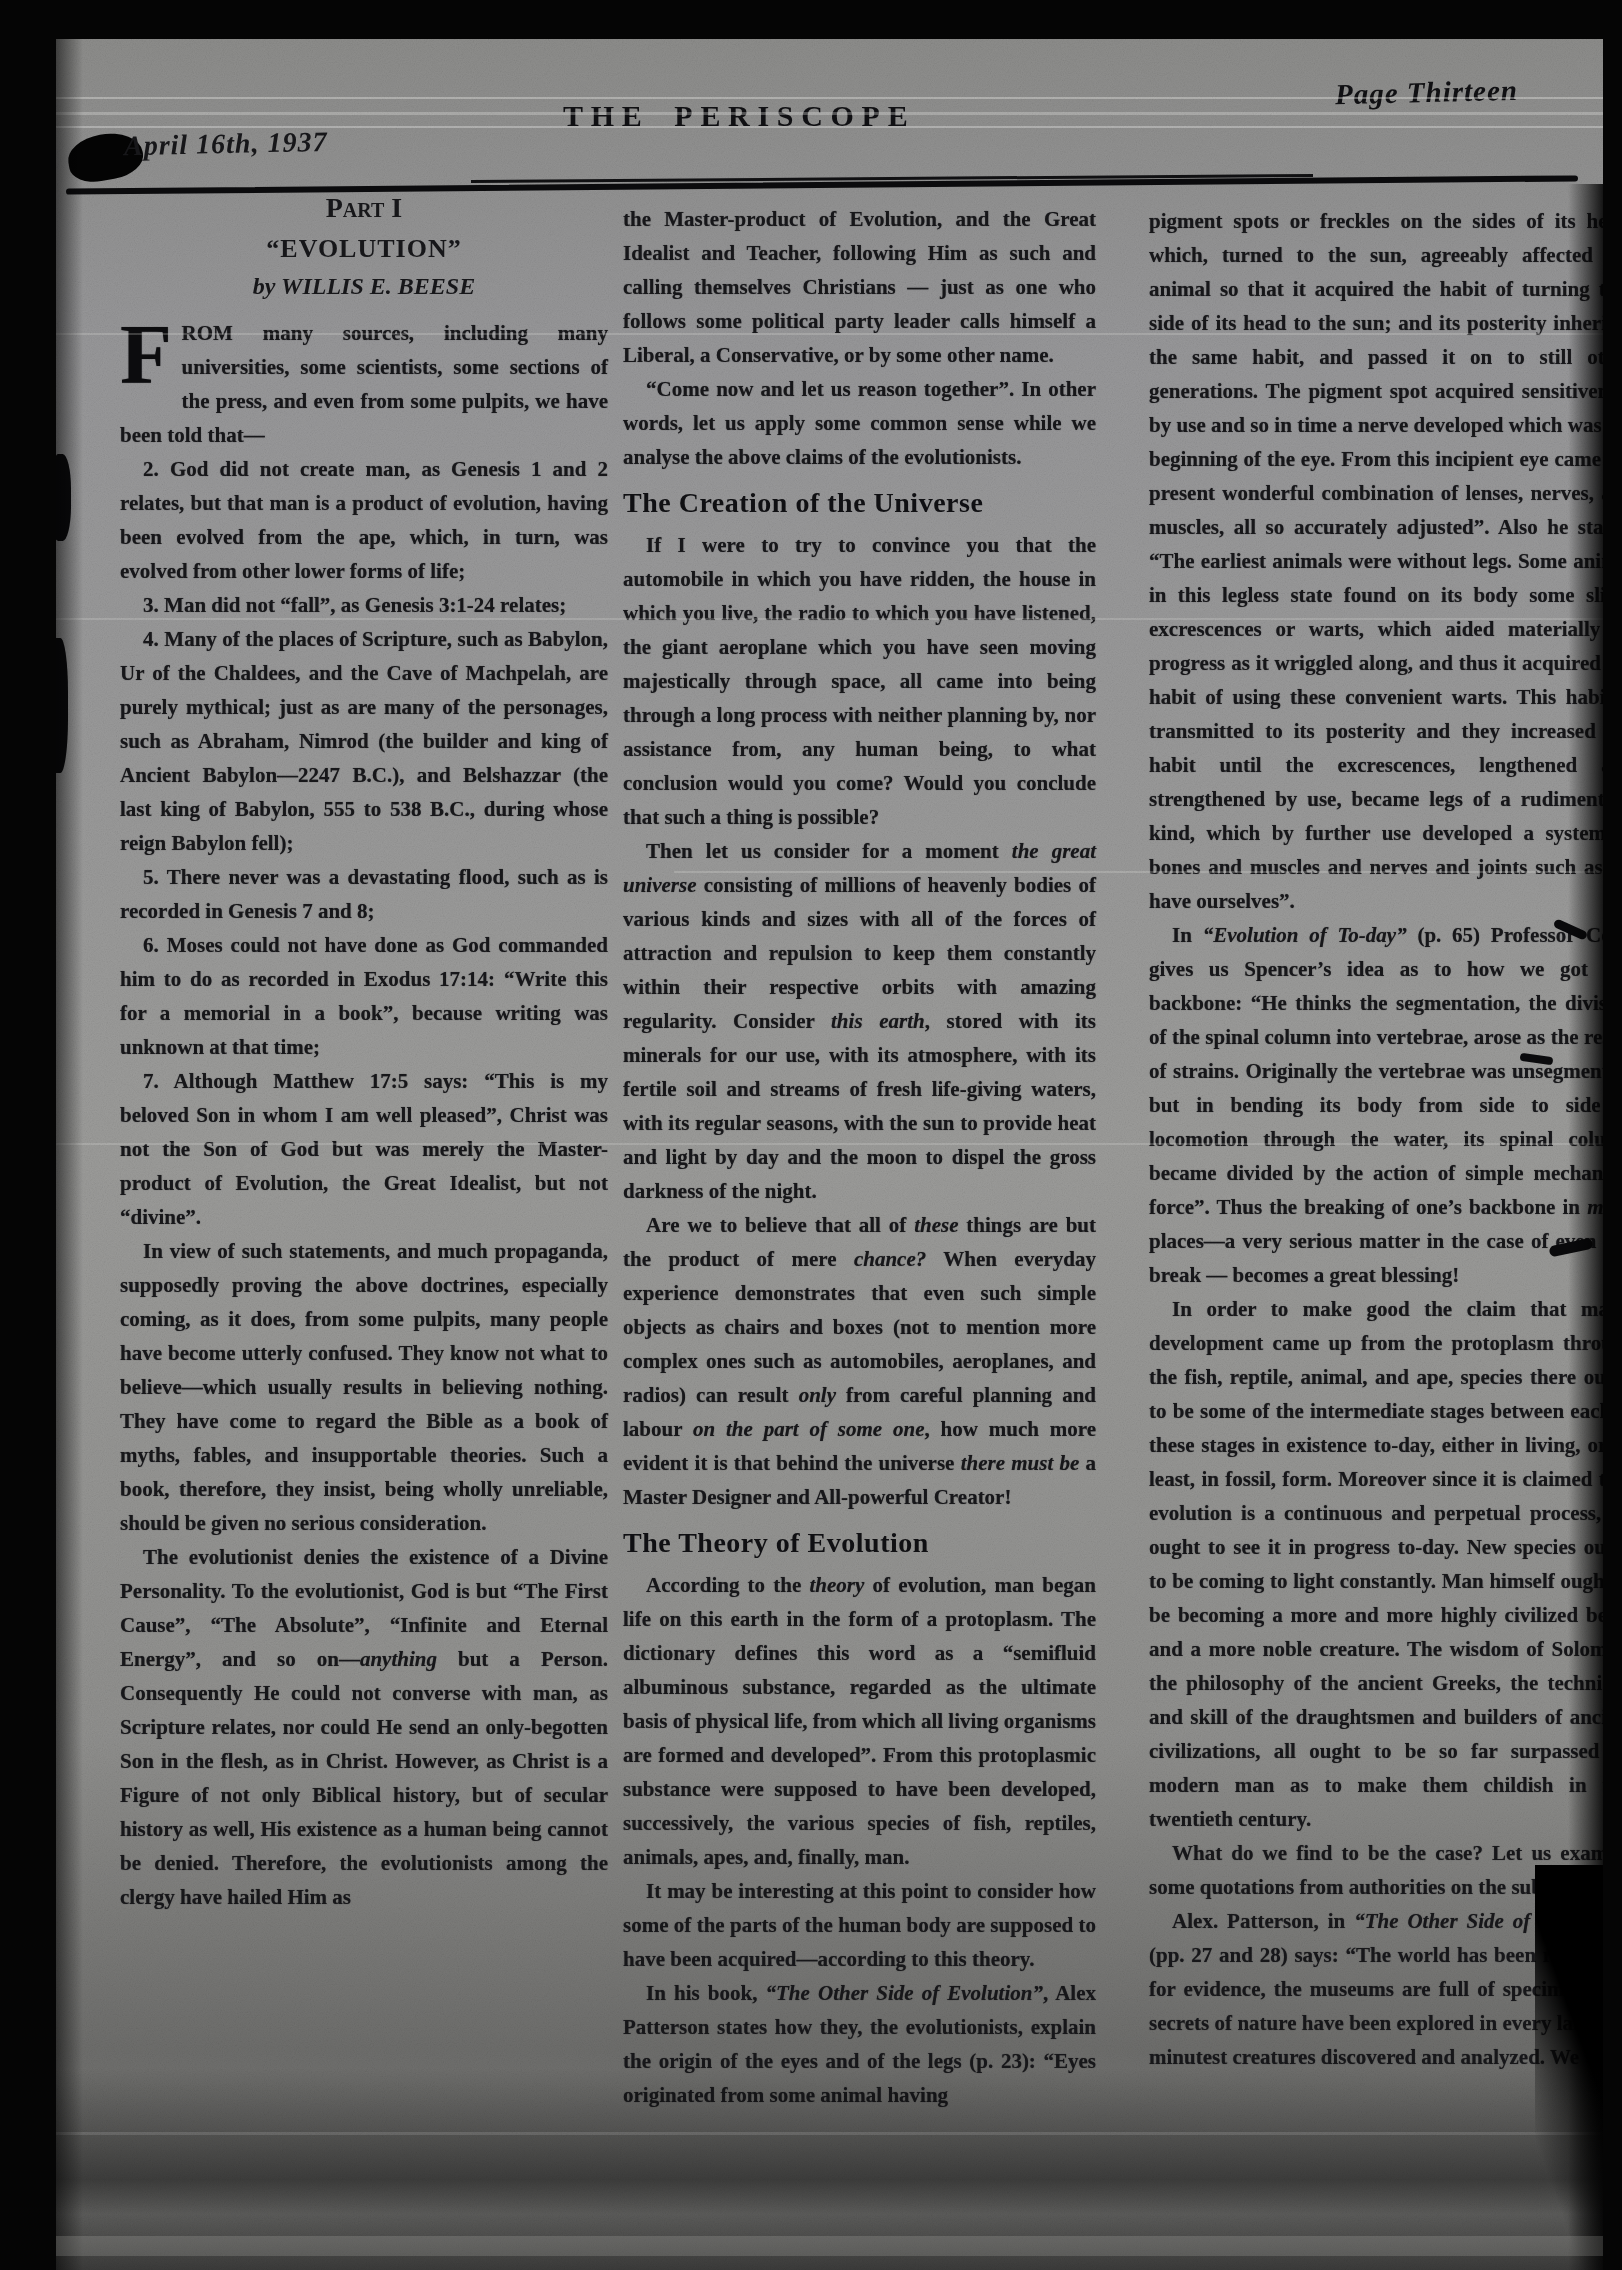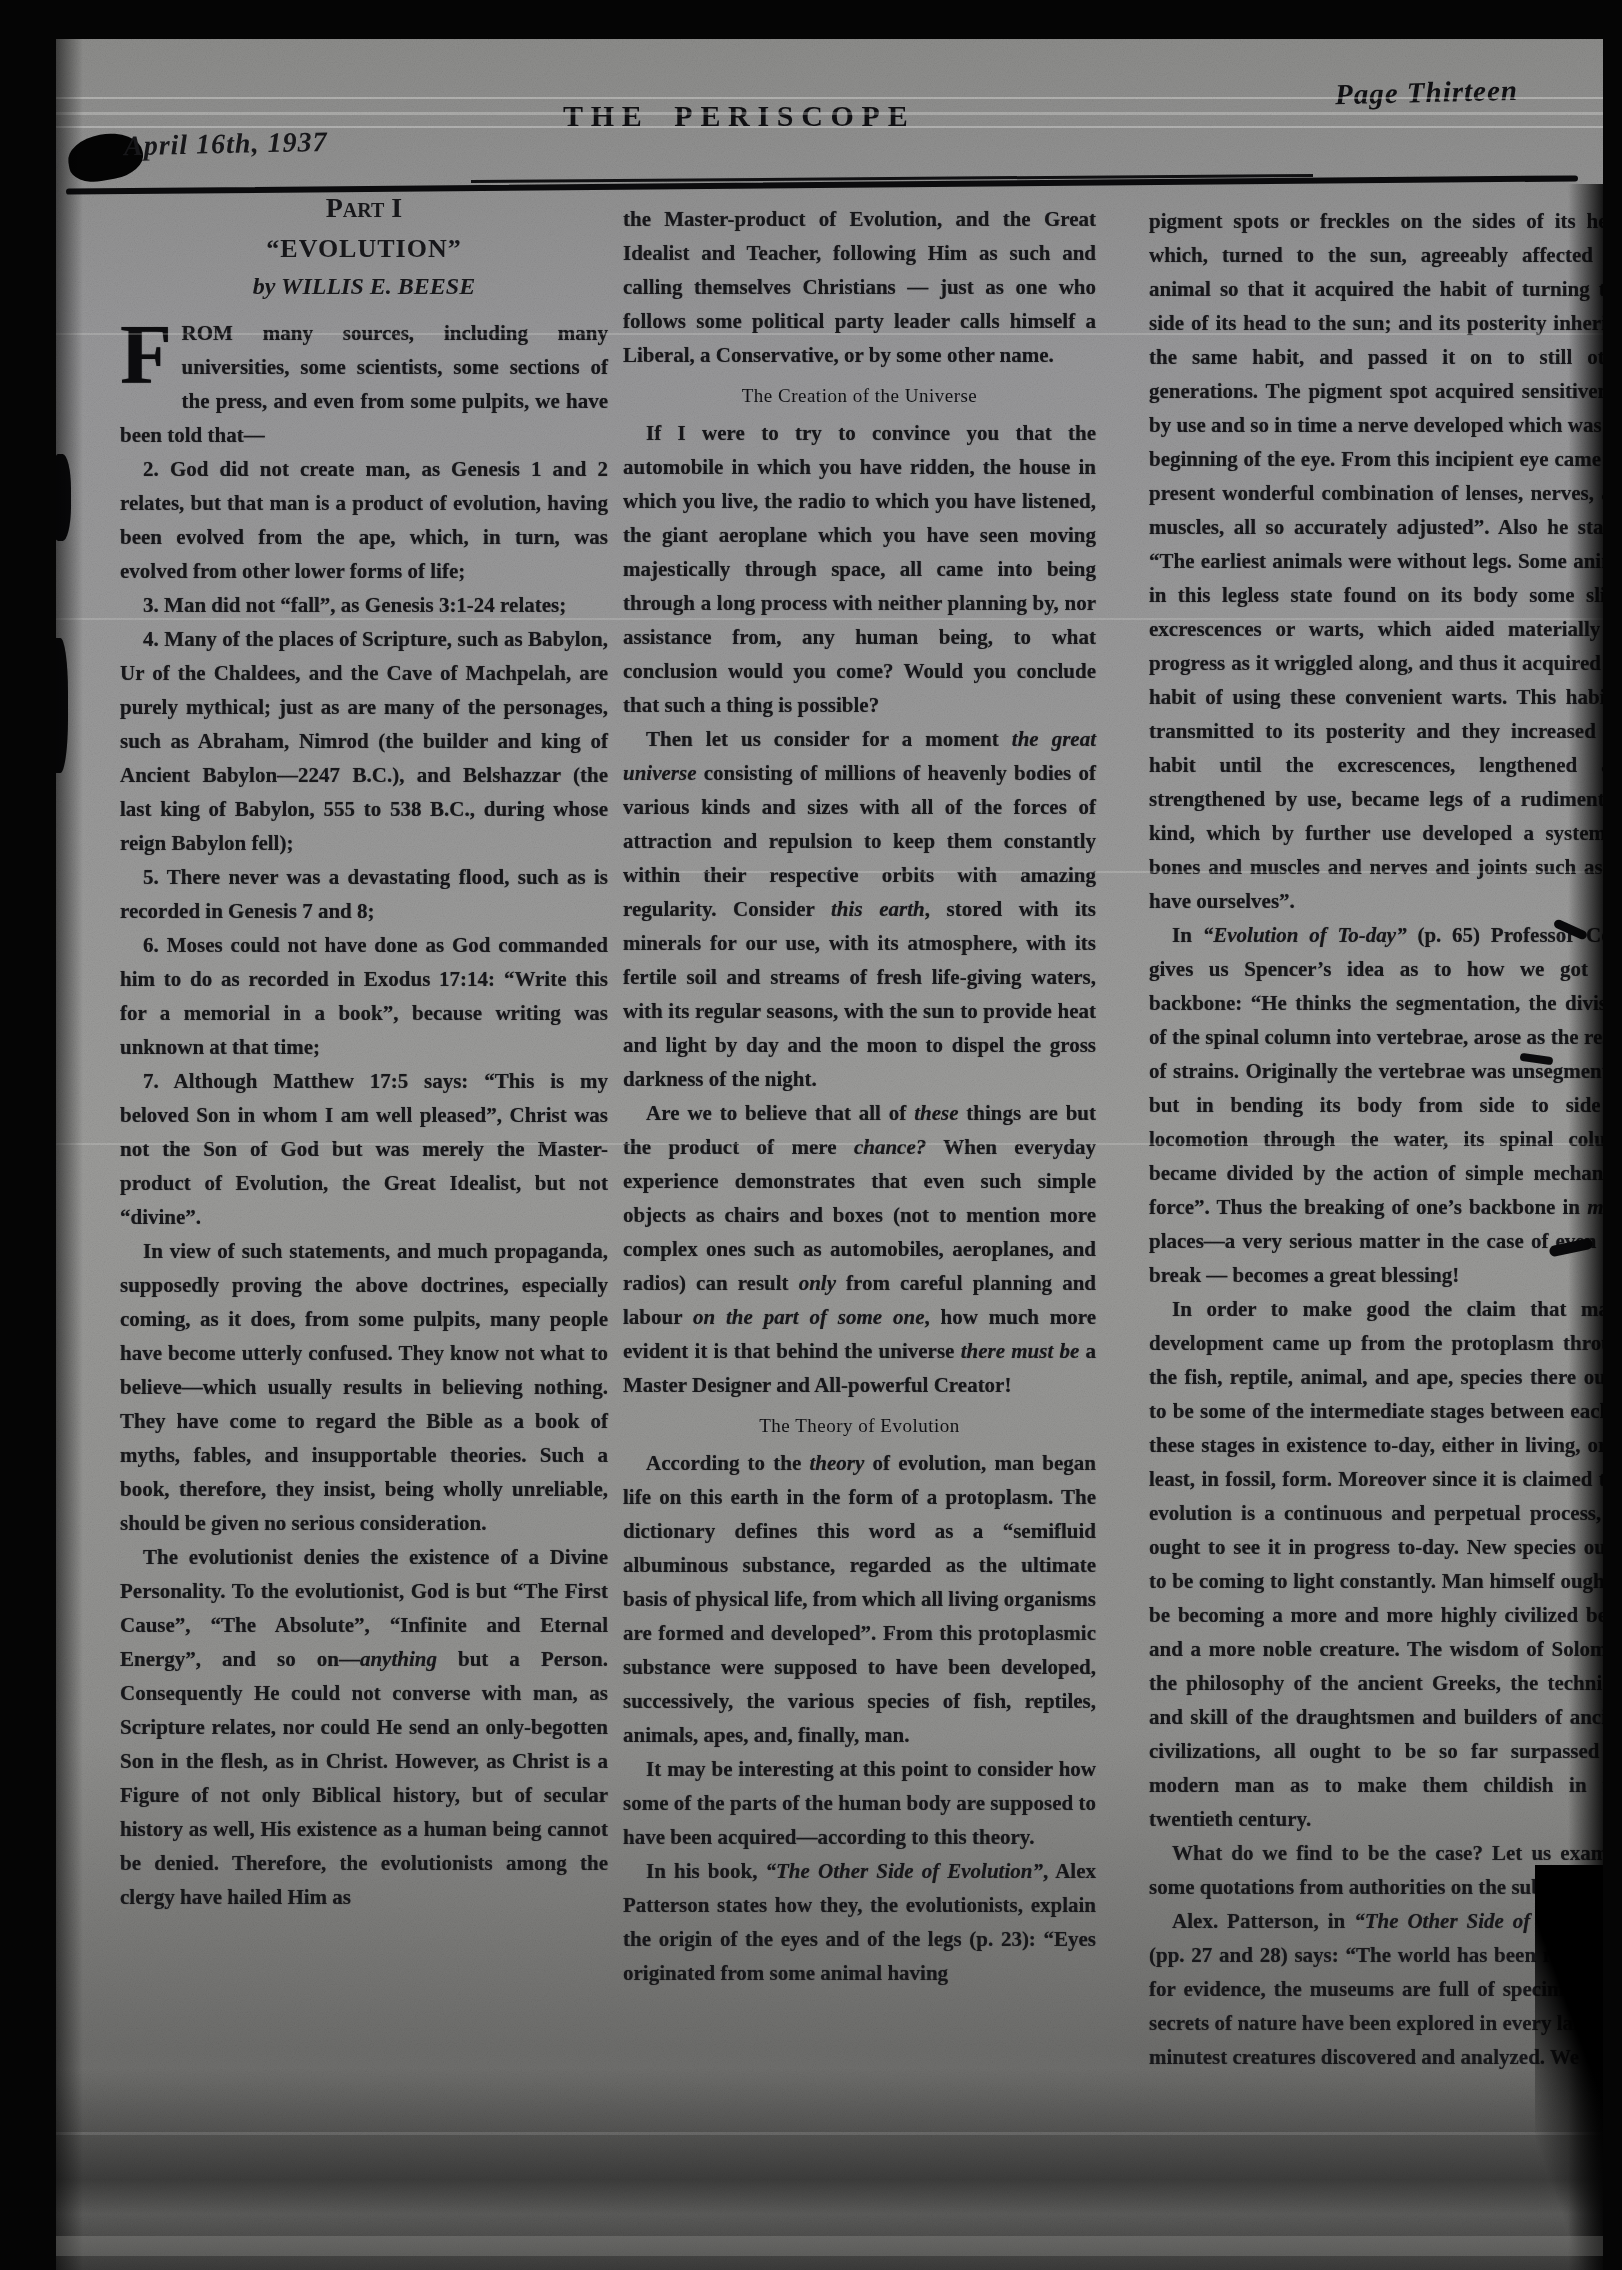--- a/index.html
+++ b/index.html
@@ -69,21 +69,21 @@
     margin:0 0 15.4px 0;
   }
   .body-para{
     margin:0;font-size:21px;line-height:34px;font-weight:bold;
     text-indent:1.1em;hyphens:auto;
     text-shadow:0 0 1px rgba(10,10,12,.55);
   }
   .body-para.noindent{text-indent:0;}
   .ital{font-style:italic;}
   .col-heading{
-    font-size:19px;font-weight:normal;text-align:center;
+    font-size:28px;font-weight:bold;
     margin:13.5px 0 8.7px 0;letter-spacing:0.5px;color:#101013;
   }
   .dropcap{
     float:left;font-size:85px;line-height:68px;font-weight:bold;
     padding:3.9px 9.7px 0 0;color:#0c0c0e;
   }
   
   .scratch{position:absolute;background:rgba(235,235,232,.4);height:1.9px;pointer-events:none;}
   .s1{left:0;right:0;top:58px;}
   .s2{left:0;right:0;top:73px;height:2.9px;opacity:.8;}
@@ -137,20 +137,21 @@
           <p class="body-para"><span>5. There never was a devastating flood, such as is recorded in Genesis 7 and 8;</span></p>
           <p class="body-para"><span>6. Moses could not have done as God commanded him to do as recorded in Exodus 17:14: “Write this for a memorial in a book”, because writing was unknown at that time;</span></p>
           <p class="body-para"><span>7. Although Matthew 17:5 says: “This is my beloved Son in whom I am well pleased”, Christ was not the Son of God but was merely the Master-product of Evolution, the Great Idealist, but not “divine”.</span></p>
           <p class="body-para"><span>In view of such statements, and much propaganda, supposedly proving the above doctrines, especially coming, as it does, from some pulpits, many people have become utterly confused. They know not what to believe—which usually results in believing nothing. They have come to regard the Bible as a book of myths, fables, and insupportable theories. Such a book, therefore, they insist, being wholly unreliable, should be given no serious consideration.</span></p>
           <p class="body-para"><span>The evolutionist denies the existence of a Divine Personality. To the evolutionist, God is but “The First Cause”, “The Absolute”, “Infinite and Eternal Energy”, and so on—</span><span class="ital">anything</span><span> but a Person. Consequently He could not converse with man, as Scripture relates, nor could He send an only-begotten Son in the flesh, as in Christ. However, as Christ is a Figure of not only Biblical history, but of secular history as well, His existence as a human being cannot be denied. Therefore, the evolutionists among the clergy have hailed Him as</span></p>
         </div>
     </div>
     <div class="col col-2">
       <div>
           <p class="body-para noindent"><span>the Master-product of Evolution, and the Great Idealist and Teacher, following Him as such and calling themselves Christians — just as one who follows some political party leader calls himself a Liberal, a Conservative, or by some other name.</span></p>
+          <p class="body-para"><span>“Come now and let us reason together”. In other words, let us apply some common sense while we analyse the above claims of the evolutionists.</span></p>
           <h3 class="col-heading">The Creation of the Universe</h3>
           <p class="body-para"><span>If I were to try to convince you that the automobile in which you have ridden, the house in which you live, the radio to which you have listened, the giant aeroplane which you have seen moving majestically through space, all came into being through a long process with neither planning by, nor assistance from, any human being, to what conclusion would you come? Would you conclude that such a thing is possible?</span></p>
           <p class="body-para"><span>Then let us consider for a moment </span><span class="ital">the great universe</span><span> consisting of millions of heavenly bodies of various kinds and sizes with all of the forces of attraction and repulsion to keep them constantly within their respective orbits with amazing regularity. Consider </span><span class="ital">this earth</span><span>, stored with its minerals for our use, with its atmosphere, with its fertile soil and streams of fresh life-giving waters, with its regular seasons, with the sun to provide heat and light by day and the moon to dispel the gross darkness of the night.</span></p>
           <p class="body-para"><span>Are we to believe that all of </span><span class="ital">these</span><span> things are but the product of mere </span><span class="ital">chance?</span><span> When everyday experience demonstrates that even such simple objects as chairs and boxes (not to mention more complex ones such as automobiles, aeroplanes, and radios) can result </span><span class="ital">only</span><span> from careful planning and labour </span><span class="ital">on the part of some one</span><span>, how much more evident it is that behind the universe </span><span class="ital">there must be</span><span> a Master Designer and All-powerful Creator!</span></p>
           <h3 class="col-heading">The Theory of Evolution</h3>
           <p class="body-para"><span>According to the </span><span class="ital">theory</span><span> of evolution, man began life on this earth in the form of a protoplasm. The dictionary defines this word as a “semifluid albuminous substance, regarded as the ultimate basis of physical life, from which all living organisms are formed and developed”. From this protoplasmic substance were supposed to have been developed, successively, the various species of fish, reptiles, animals, apes, and, finally, man.</span></p>
           <p class="body-para"><span>It may be interesting at this point to consider how some of the parts of the human body are supposed to have been acquired—according to this theory.</span></p>
           <p class="body-para"><span>In his book, </span><span class="ital">“The Other Side of Evolution”</span><span>, Alex Patterson states how they, the evolutionists, explain the origin of the eyes and of the legs (p. 23): “Eyes originated from some animal having</span></p>
         </div>
     </div>

